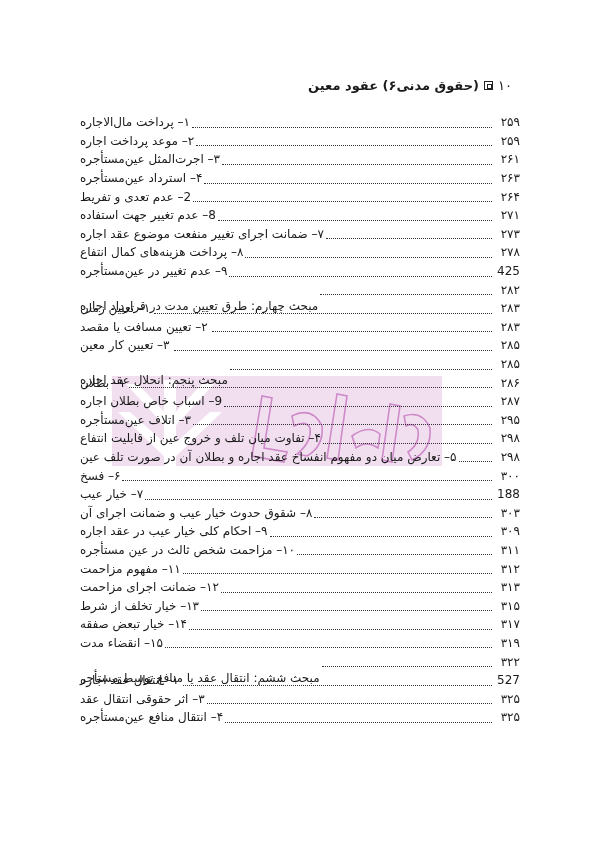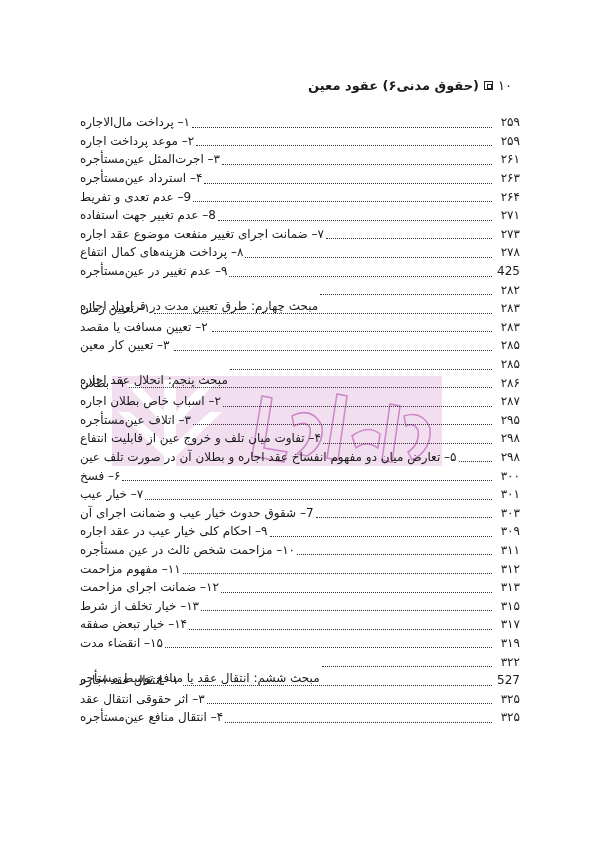--- a/index.html
+++ b/index.html
@@ -73,21 +73,21 @@
       <span class="title">۳– اجرت‌المثل عین‌مستأجره</span>
       <span class="leader"></span>
       <span class="page-no">۲۶۱</span>
     </div>
     <div class="row">
       <span class="title">۴– استرداد عین‌مستأجره</span>
       <span class="leader"></span>
       <span class="page-no">۲۶۳</span>
     </div>
     <div class="row">
-      <span class="title">9– عدم تعدی و تفریط</span>
+      <span class="title">2– عدم تعدی و تفریط</span>
       <span class="leader"></span>
       <span class="page-no">۲۶۴</span>
     </div>
     <div class="row">
       <span class="title">8– عدم تغییر جهت استفاده</span>
       <span class="leader"></span>
       <span class="page-no">۲۷۱</span>
     </div>
     <div class="row">
       <span class="title">۷– ضمانت اجرای تغییر منفعت موضوع عقد اجاره</span>
@@ -128,21 +128,21 @@
       <span class="title">مبحث پنجم: انحلال عقد اجاره</span>
       <span class="leader"></span>
       <span class="page-no">۲۸۵</span>
     </div>
     <div class="row indent">
       <span class="title">۱– بطلان</span>
       <span class="leader"></span>
       <span class="page-no">۲۸۶</span>
     </div>
     <div class="row">
-      <span class="title">۲– اسباب خاص بطلان اجاره</span>
+      <span class="title">9– اسباب خاص بطلان اجاره</span>
       <span class="leader"></span>
       <span class="page-no">۲۸۷</span>
     </div>
     <div class="row">
       <span class="title">۳– اتلاف عین‌مستأجره</span>
       <span class="leader"></span>
       <span class="page-no">۲۹۵</span>
     </div>
     <div class="row">
       <span class="title">۴– تفاوت میان تلف و خروج عین از قابلیت انتفاع</span>
@@ -155,24 +155,24 @@
       <span class="page-no">۲۹۸</span>
     </div>
     <div class="row">
       <span class="title">۶– فسخ</span>
       <span class="leader"></span>
       <span class="page-no">۳۰۰</span>
     </div>
     <div class="row">
       <span class="title">۷– خیار عیب</span>
       <span class="leader"></span>
-      <span class="page-no">۳۰۱</span>
-    </div>
-    <div class="row">
-      <span class="title">7– شقوق حدوث خیار عیب و ضمانت اجرای آن</span>
+      <span class="page-no">188</span>
+    </div>
+    <div class="row">
+      <span class="title">۸– شقوق حدوث خیار عیب و ضمانت اجرای آن</span>
       <span class="leader"></span>
       <span class="page-no">۳۰۳</span>
     </div>
     <div class="row">
       <span class="title">۹– احکام کلی خیار عیب در عقد اجاره</span>
       <span class="leader"></span>
       <span class="page-no">۳۰۹</span>
     </div>
     <div class="row">
       <span class="title">۱۰– مزاحمت شخص ثالث در عین مستأجره</span>

